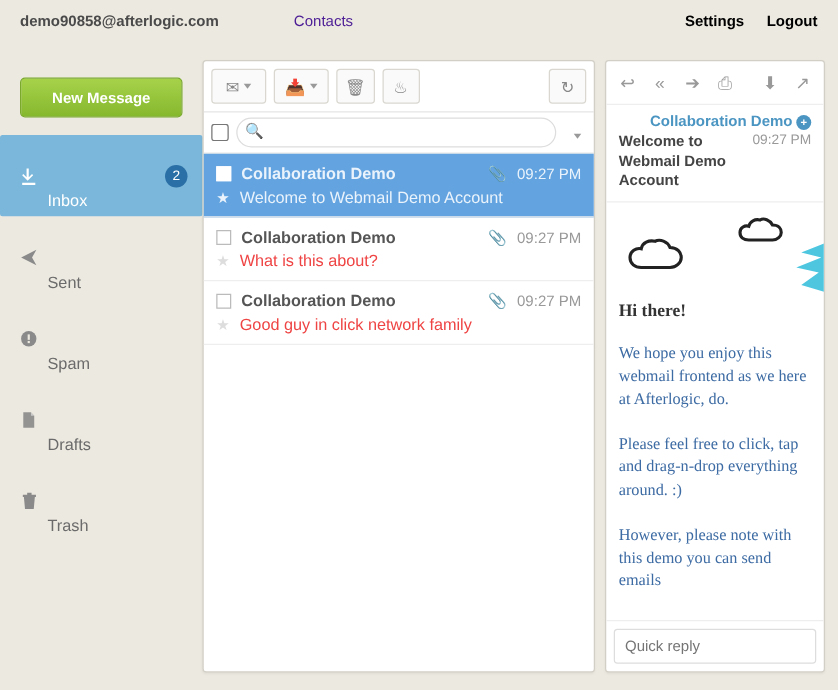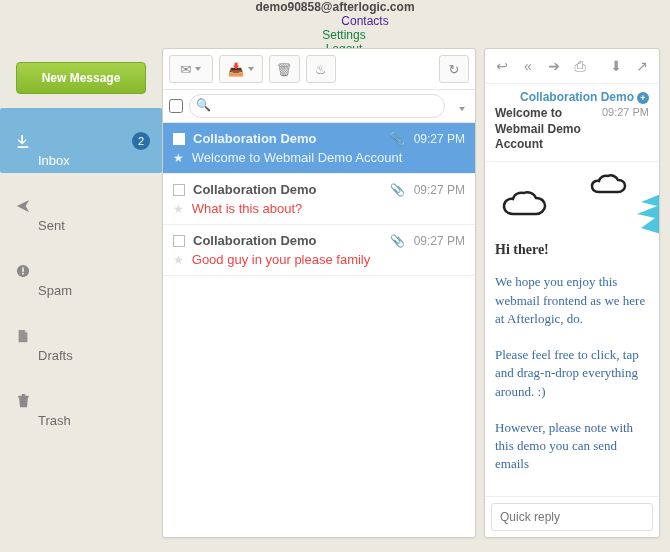--- a/index.html
+++ b/index.html
@@ -1,22 +1,22 @@
 <!DOCTYPE html>
 <html><head>
 <meta charset="utf-8">
 <style>
 * { box-sizing: border-box; margin: 0; padding: 0; }
 body { font-family: Arial, sans-serif; font-size: 13px; background: #ece9e0; width: 670px; height: 552px; overflow: hidden; color: #555; }
 
-.topbar { height: 34px; display: flex; align-items: center; padding: 0 16px; color: #7a7a7a; font-size: 12px; flex-direction: column; }
+.topbar { height: 34px; display: flex; align-items: center; padding: 16px 16px; color: #7a7a7a; font-size: 12px; }
 .topbar .email { color: #4a4a4a; font-weight: bold; }
 .topbar .contacts { margin-left: 60px; color: #4c1d95; }
 .topbar .spacer { flex: 1; }
-.topbar .link { margin-left: 18px; color: #15803d; cursor: pointer; }
+.topbar .link { margin-left: 18px; color: #000000; cursor: pointer; font-weight: bold; }
 
 .main { display: flex; position: absolute; top: 48px; left: 0; right: 0; bottom: 0; }
 
 .sidebar { width: 162px; padding-top: 10px; flex-shrink: 0; }
 .new-msg { margin: 4px auto 14px; display: block; width: 130px; background: linear-gradient(#a6d24a,#86b82e); color: #fff; border: 1px solid #7aa92c; border-radius: 4px; padding: 8px 0; font-weight: bold; font-size: 12px; cursor: pointer; }
 .folders { list-style: none; }
 .folders li { display: flex; align-items: center; padding: 5px 12px 5px 14px; color: #6b6b6b; cursor: pointer; font-size: 13px; }
 .folders li .ficon { width: 18px; margin-right: 6px; color: #8a8a8a; display:inline-flex; align-items:center; justify-content:center;}
 .folders li .flabel { flex: 1; margin-top: 40px; }
 .folders li.active { background: #7bb7da; color: #fff; border-radius: 2px; }
@@ -185,21 +185,21 @@
         </li>
         <li class="msg">
           <div class="row1">
             <span class="mchk"></span>
             <span class="from">Collaboration Demo</span>
             <span class="att">📎</span>
             <span class="time">09:27 PM</span>
           </div>
           <div class="row2">
             <span class="star">★</span>
-            <span class="subject">Good guy in your please family</span>
+            <span class="subject">Good guy in click network family</span>
           </div>
         </li>
       </ul>
   </section>
 
   <section class="panel reader">
     <div class="rtoolbar">
       <span class="rtbtn">↩</span>
       <span class="rtbtn">«</span>
       <span class="rtbtn">➔</span>

